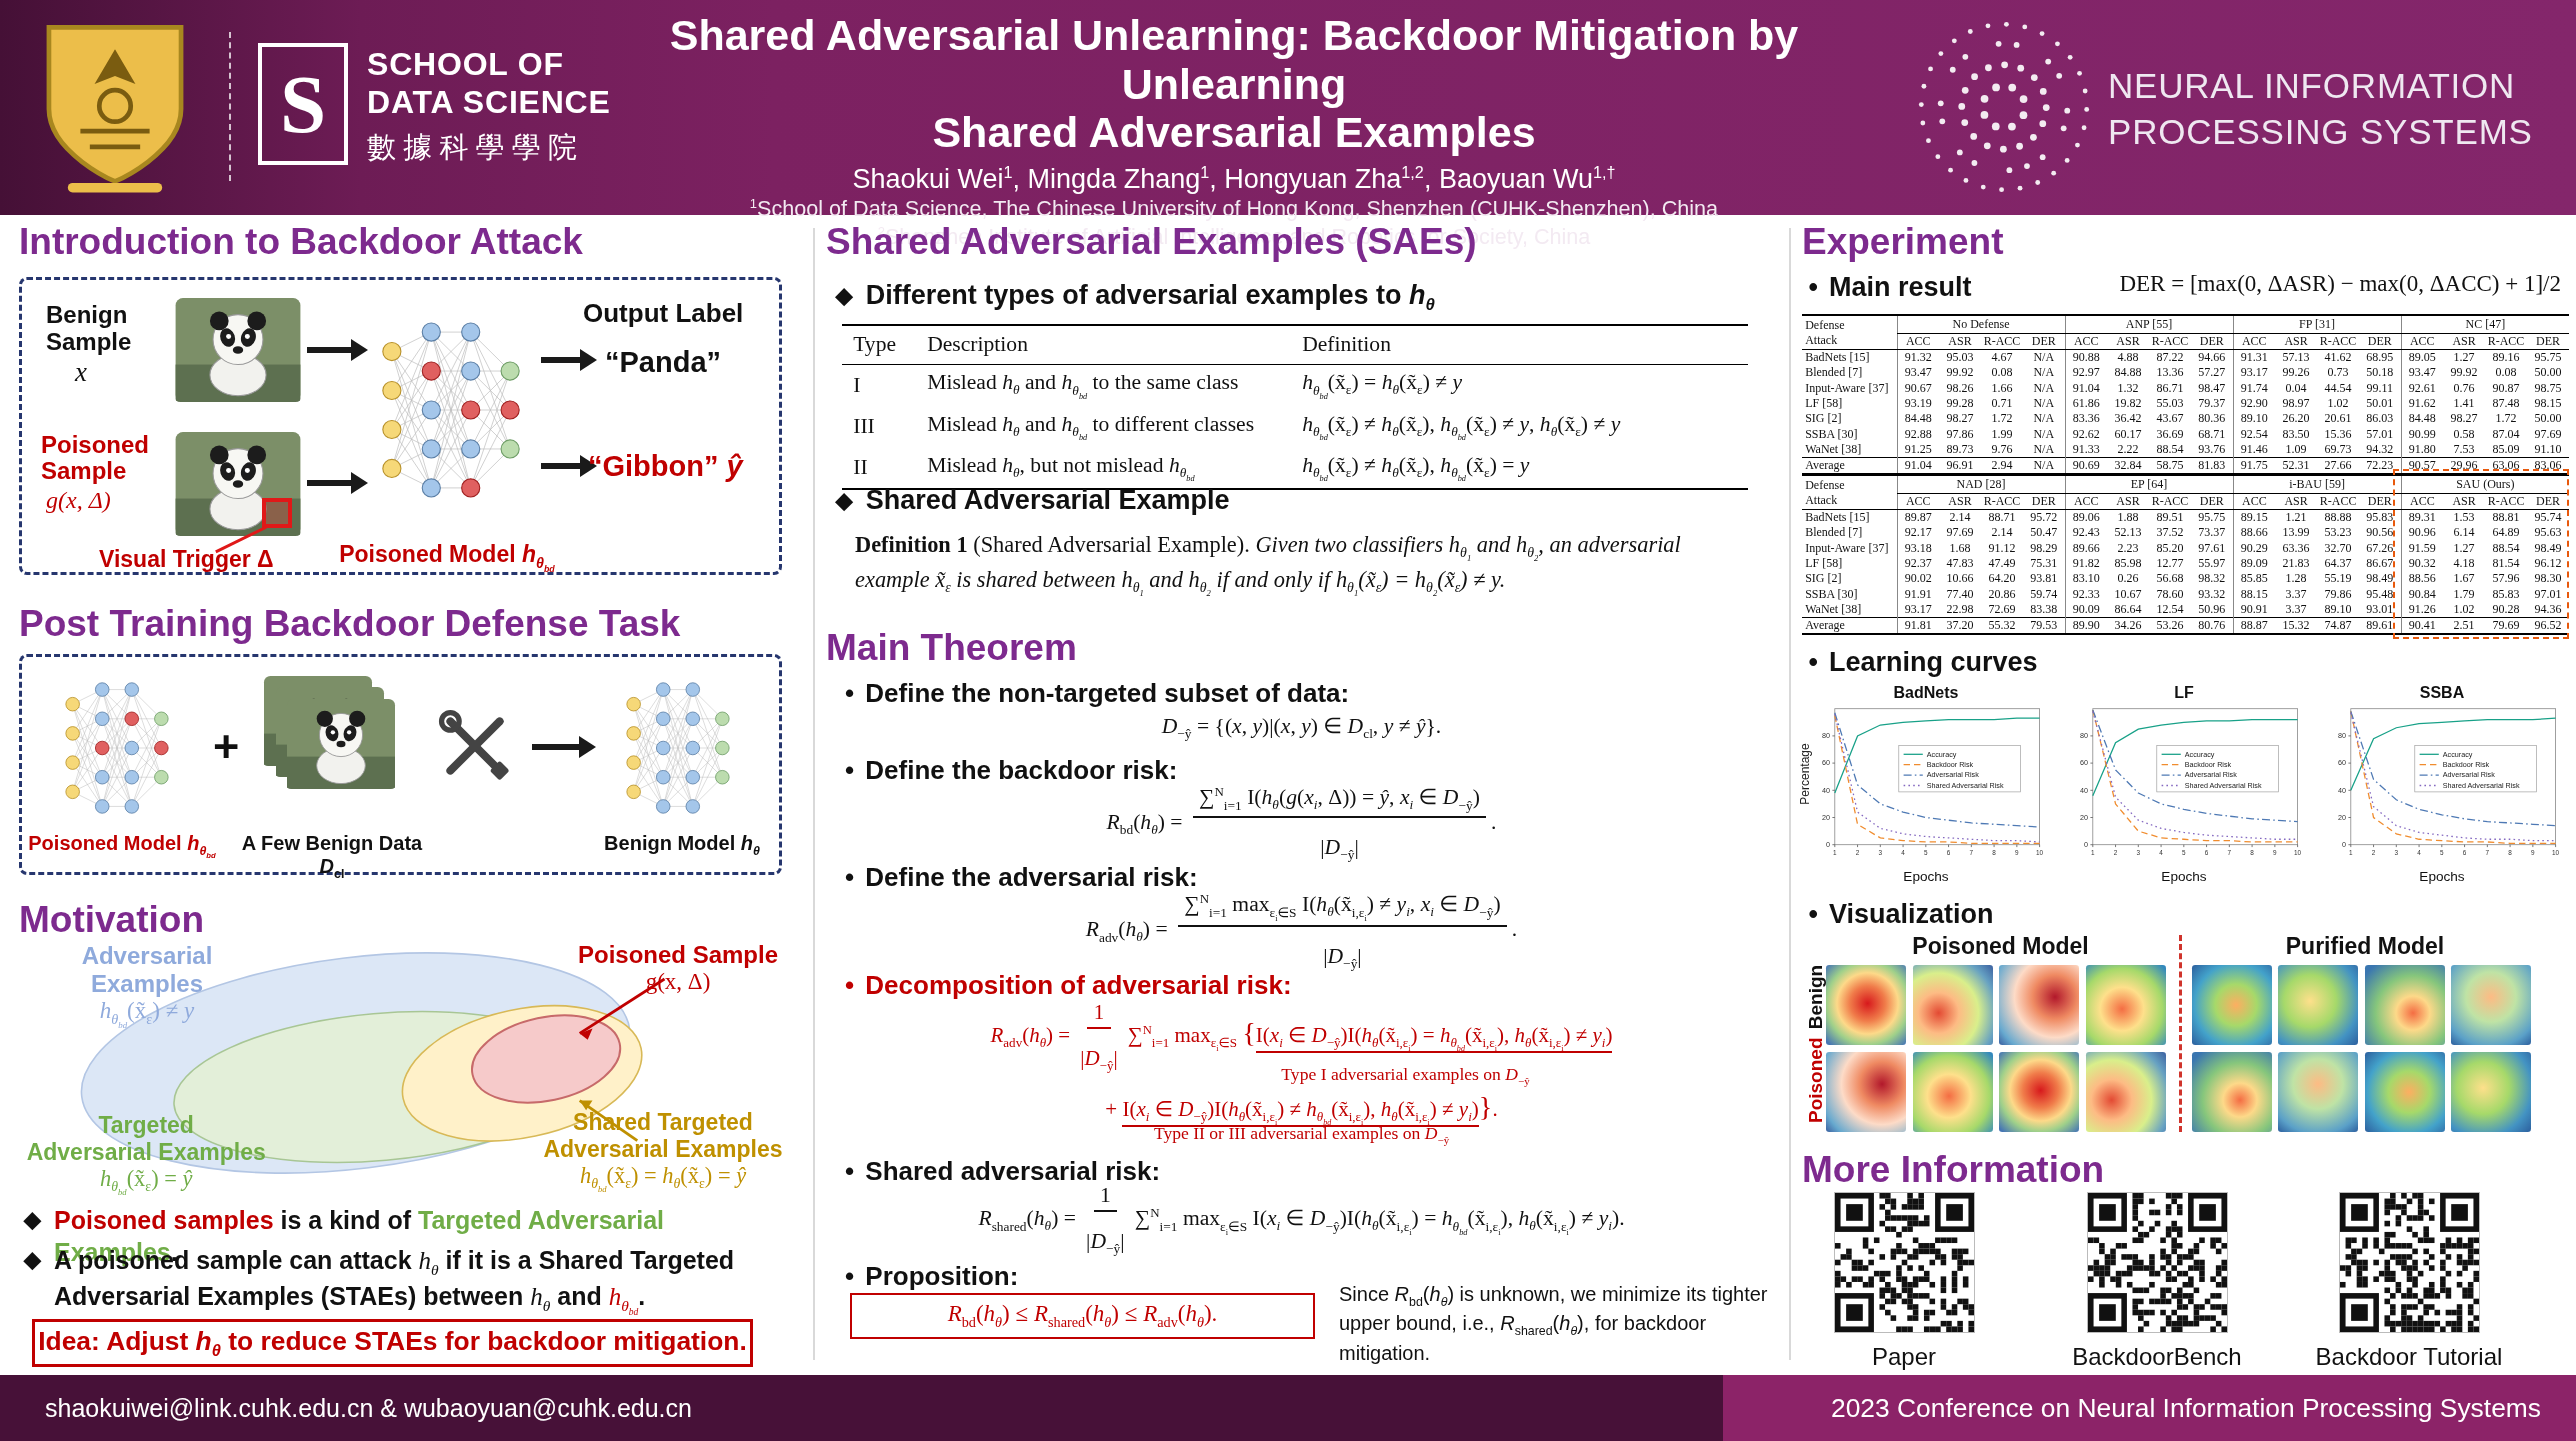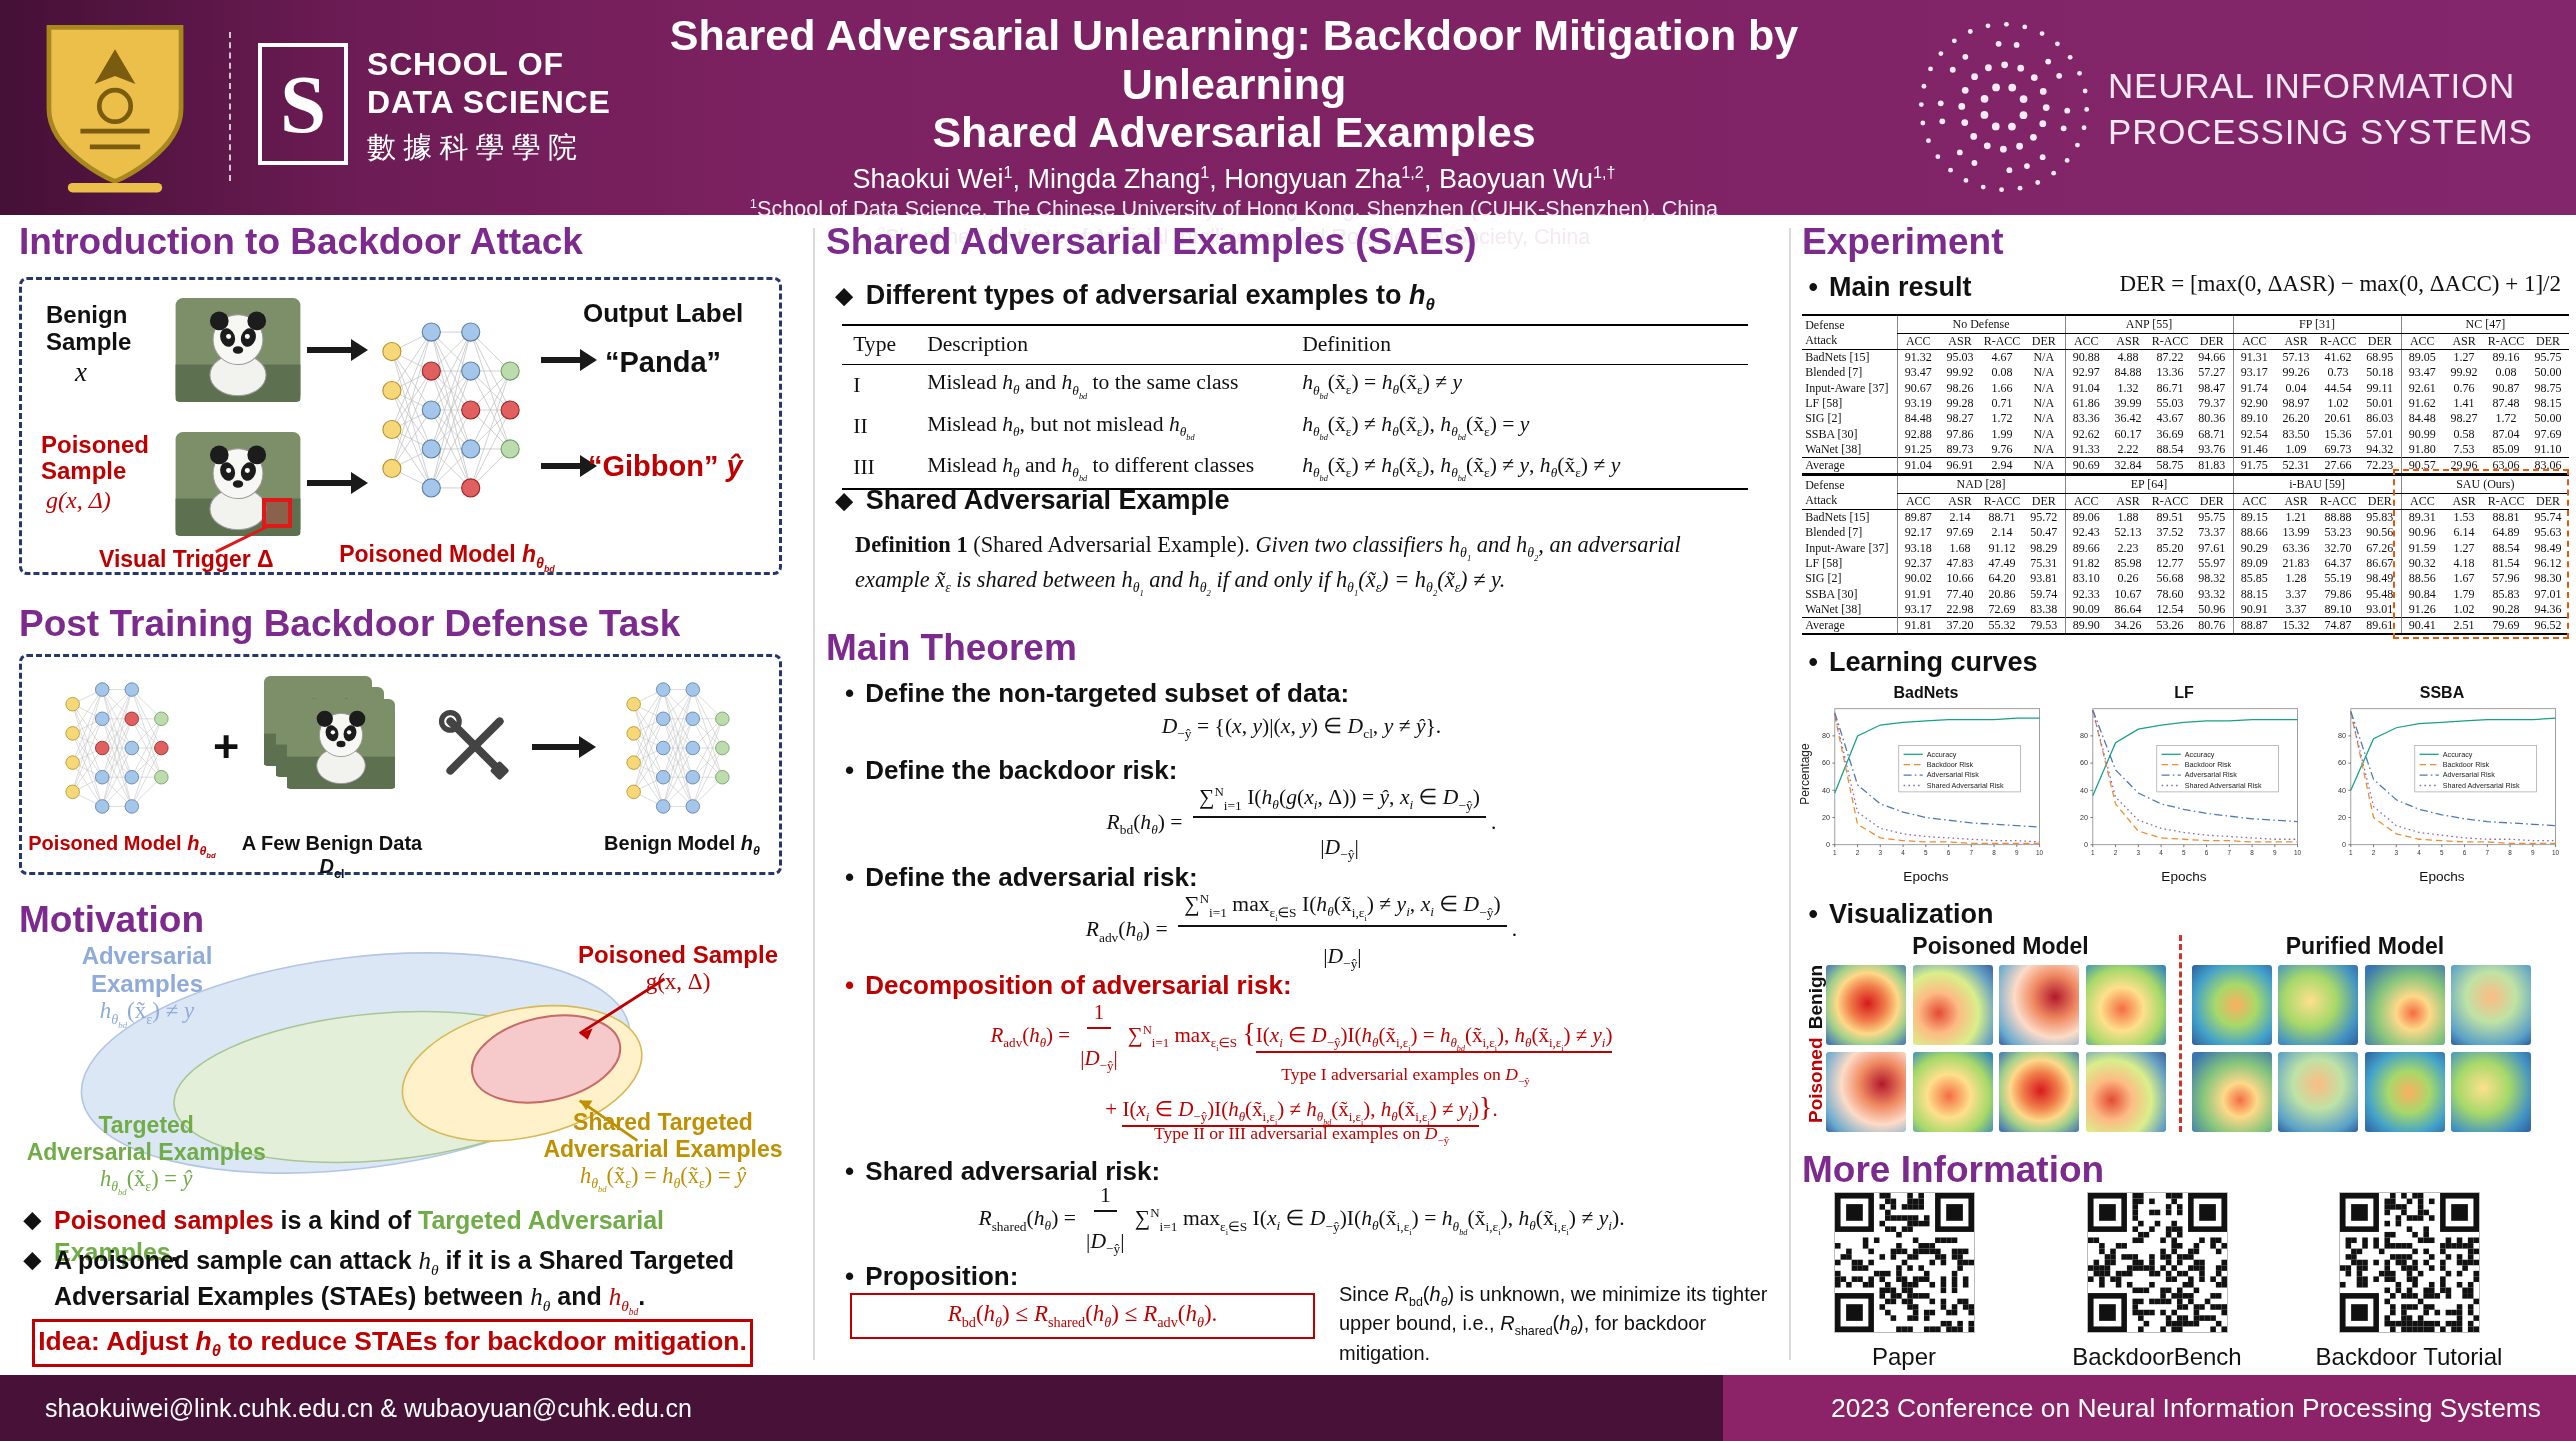--- a/index.html
+++ b/index.html
@@ -613,28 +613,28 @@
           <th>Definition</th>
         </tr>
       </thead>
       <tbody>
         <tr>
           <td>I</td>
           <td>Mislead <i>h<sub>θ</sub></i> and <i>h<sub>θ<sub>bd</sub></sub></i> to the same class</td>
           <td><i>h<sub>θ<sub>bd</sub></sub></i>(x̃<sub>ε</sub>) = <i>h<sub>θ</sub></i>(x̃<sub>ε</sub>) ≠ <i>y</i></td>
         </tr>
         <tr>
+          <td>III</td>
+          <td>Mislead <i>h<sub>θ</sub></i> and <i>h<sub>θ<sub>bd</sub></sub></i> to different classes</td>
+          <td><i>h<sub>θ<sub>bd</sub></sub></i>(x̃<sub>ε</sub>) ≠ <i>h<sub>θ</sub></i>(x̃<sub>ε</sub>), <i>h<sub>θ<sub>bd</sub></sub></i>(x̃<sub>ε</sub>) ≠ <i>y</i>, <i>h<sub>θ</sub></i>(x̃<sub>ε</sub>) ≠ <i>y</i></td>
+        </tr>
+        <tr>
           <td>II</td>
           <td>Mislead <i>h<sub>θ</sub></i>, but not mislead <i>h<sub>θ<sub>bd</sub></sub></i></td>
           <td><i>h<sub>θ<sub>bd</sub></sub></i>(x̃<sub>ε</sub>) ≠ <i>h<sub>θ</sub></i>(x̃<sub>ε</sub>), <i>h<sub>θ<sub>bd</sub></sub></i>(x̃<sub>ε</sub>) = <i>y</i></td>
-        </tr>
-        <tr>
-          <td>III</td>
-          <td>Mislead <i>h<sub>θ</sub></i> and <i>h<sub>θ<sub>bd</sub></sub></i> to different classes</td>
-          <td><i>h<sub>θ<sub>bd</sub></sub></i>(x̃<sub>ε</sub>) ≠ <i>h<sub>θ</sub></i>(x̃<sub>ε</sub>), <i>h<sub>θ<sub>bd</sub></sub></i>(x̃<sub>ε</sub>) ≠ <i>y</i>, <i>h<sub>θ</sub></i>(x̃<sub>ε</sub>) ≠ <i>y</i></td>
         </tr>
       </tbody>
     </table>
 
     <div class="bullet-line" style="left:9.6px;top:264px">
       <span class="dia">◆</span>
       <span>Shared Adversarial Example</span>
     </div>
 
     <div class="defpara" style="left:29px;top:309px;width:890px"><b>Definition 1</b> (Shared Adversarial Example). <i>Given two classifiers h<sub>θ<sub>1</sub></sub> and h<sub>θ<sub>2</sub></sub>, an adversarial example x̃<sub>ε</sub> is shared between h<sub>θ<sub>1</sub></sub> and h<sub>θ<sub>2</sub></sub> if and only if h<sub>θ<sub>1</sub></sub>(x̃<sub>ε</sub>) = h<sub>θ<sub>2</sub></sub>(x̃<sub>ε</sub>) ≠ y.</i></div>
@@ -812,21 +812,21 @@
               <td>90.87</td>
               <td>98.75</td>
             </tr>
             <tr>
               <td class="atk">LF [58]</td>
               <td class="g0">93.19</td>
               <td>99.28</td>
               <td>0.71</td>
               <td>N/A</td>
               <td class="g0">61.86</td>
-              <td>39.99</td>
+              <td>19.82</td>
               <td>55.03</td>
               <td>79.37</td>
               <td class="g0">92.90</td>
               <td>98.97</td>
               <td>1.02</td>
               <td>50.01</td>
               <td class="g0">91.62</td>
               <td>1.41</td>
               <td>87.48</td>
               <td>98.15</td>

